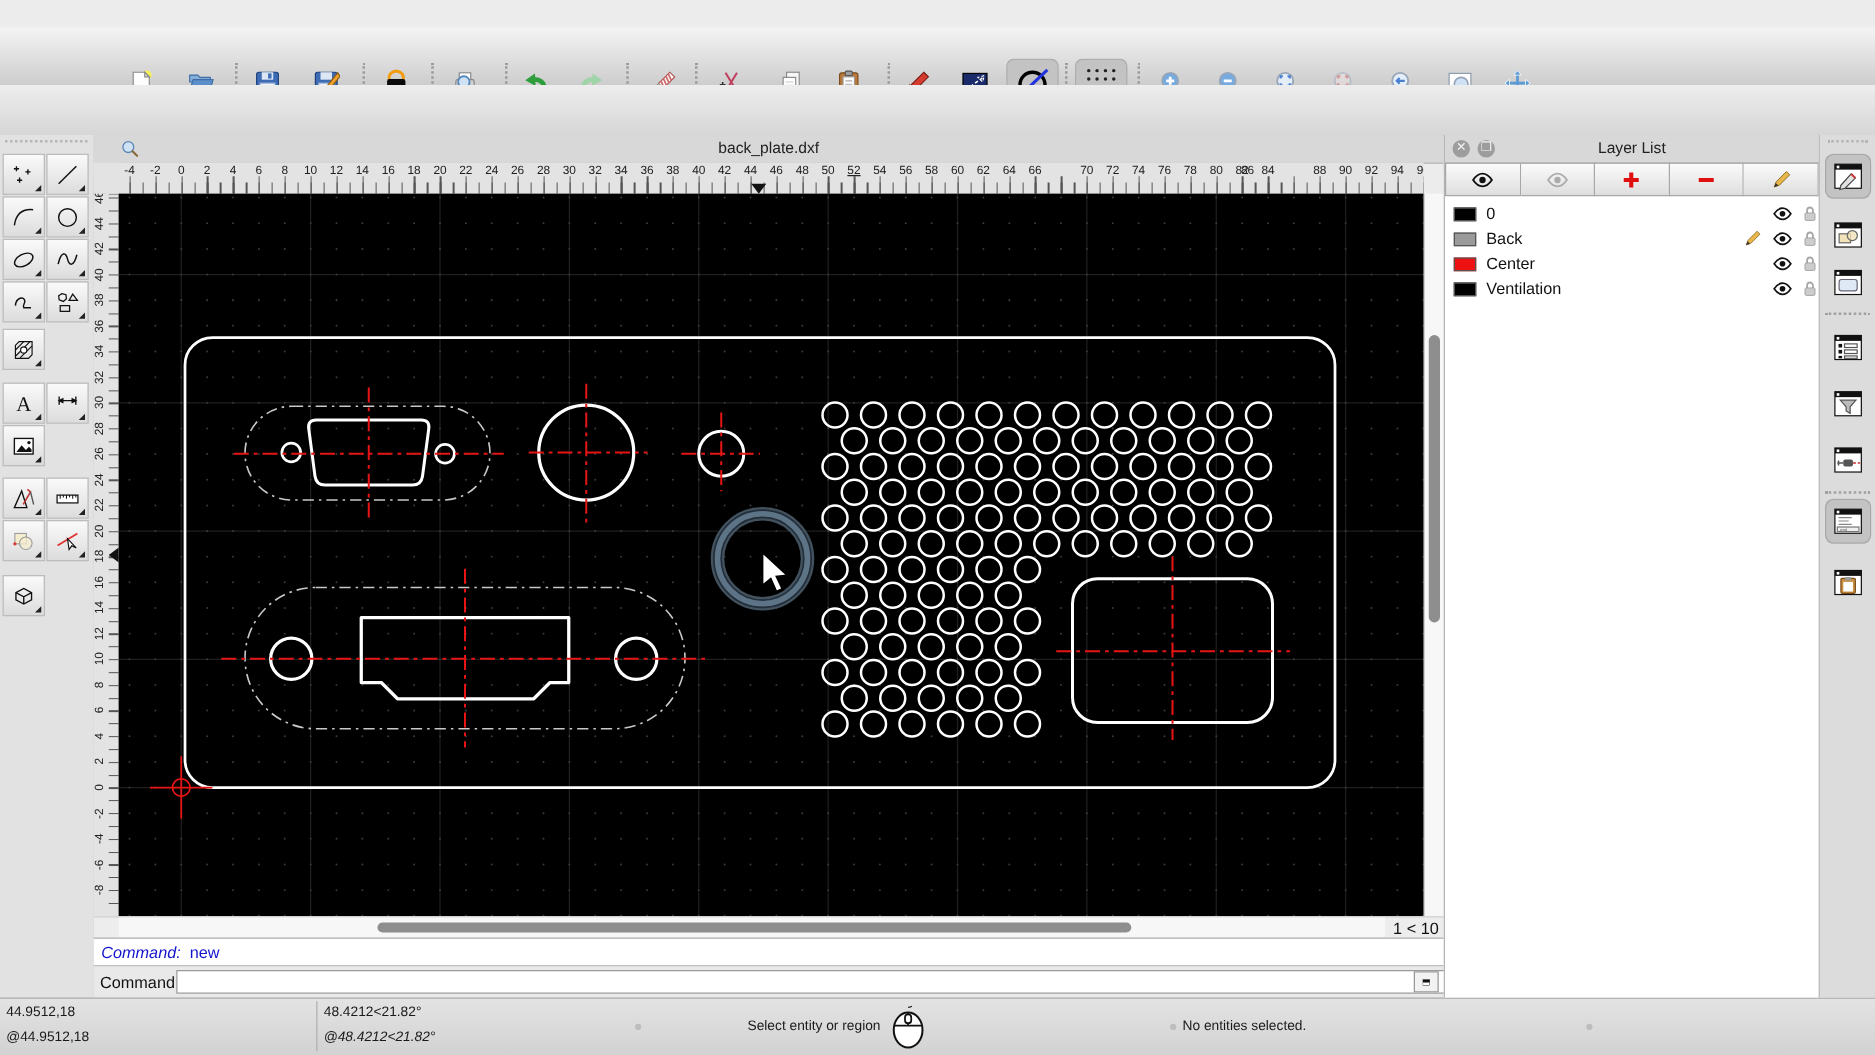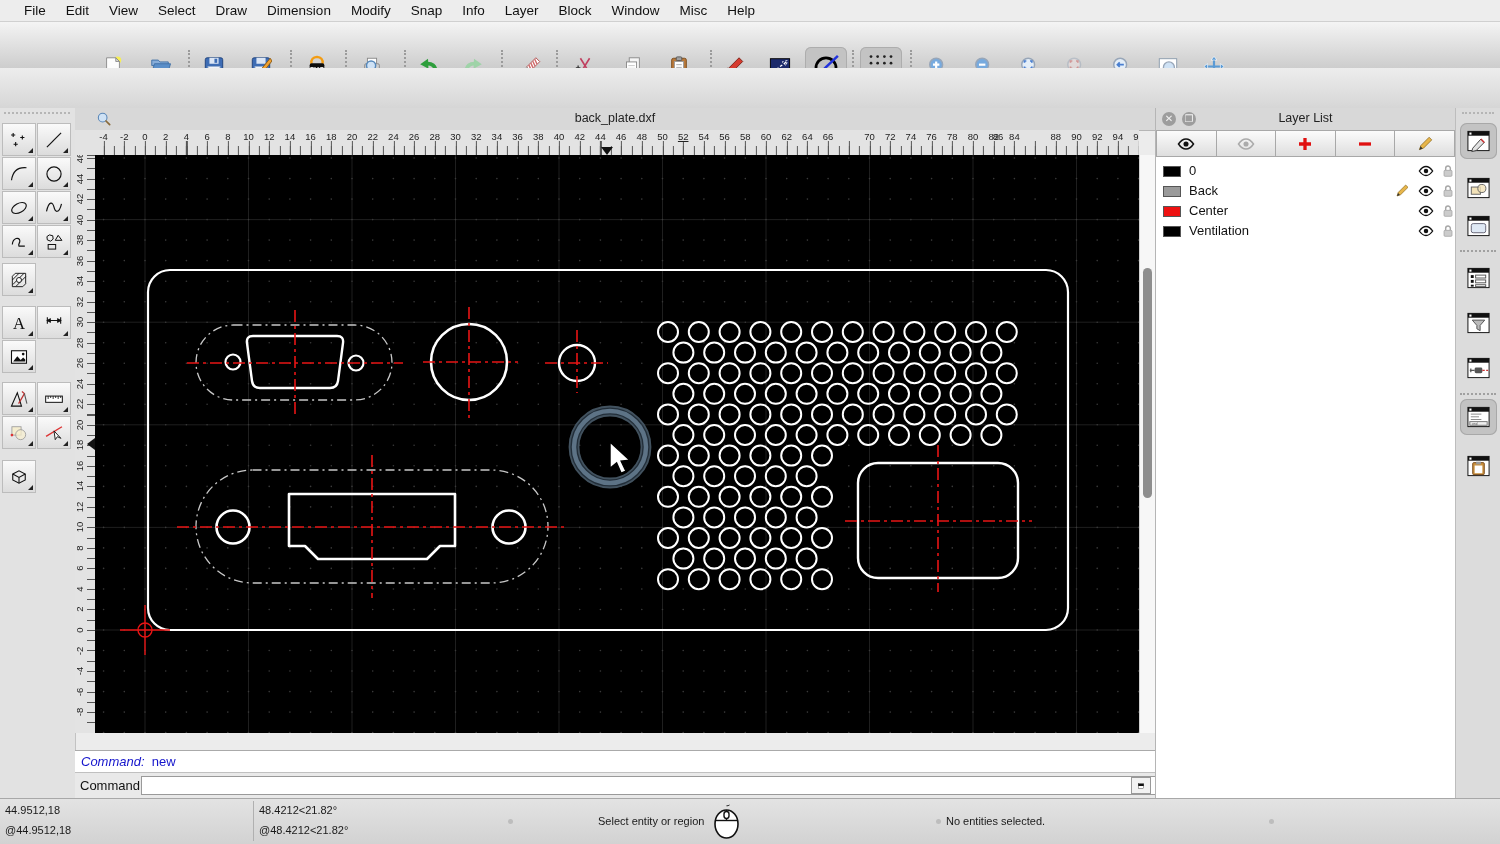--- a/index.html
+++ b/index.html
@@ -100,36 +100,20 @@
   
   #dock{left:1455px;top:108px;width:45px;height:690px;background:#dcdcdc;border-left:1px solid #bdbdbd;box-sizing:border-box;}
   .dock-btn{position:absolute;left:4px;width:37px;height:36px;display:flex;align-items:center;justify-content:center;}
   .dock-btn.selected{background:#c3c3c3;border-radius:7px;box-shadow:inset 0 0 0 1px #a8a8a8;}
   .dock-sep{position:absolute;left:4px;width:36px;height:0;border-top:2px dotted #a0a0a0;}
 </style>
 </head>
 <body>
 
 <div id="app">
-  <div id="menubar" class="abs">
-      <div class="menu-item">File</div>
-      <div class="menu-item">Edit</div>
-      <div class="menu-item">View</div>
-      <div class="menu-item">Select</div>
-      <div class="menu-item">Draw</div>
-      <div class="menu-item">Dimension</div>
-      <div class="menu-item">Modify</div>
-      <div class="menu-item">Snap</div>
-      <div class="menu-item">Info</div>
-      <div class="menu-item">Layer</div>
-      <div class="menu-item">Block</div>
-      <div class="menu-item">Window</div>
-      <div class="menu-item">Misc</div>
-      <div class="menu-item">Help</div>
-    </div>
   <div id="toolbar" class="abs">
       <button class="tb-btn" style="left: 96px; border: none; background: transparent;">
         <span class="icon" style="width: 31px; height: 31px;">
           <svg viewBox="0 0 24 24">
             <circle cx="17" cy="5" r="4" fill="#f6ee56"></circle>
             <path d="M5 2.5h10l4 4V22H5z" fill="#fdfdfd" stroke="#8a8a8a"></path>
             <path d="M15 2.5l4 4h-4z" fill="#ddd" stroke="#8a8a8a"></path>
           </svg>
         </span>
       </button>
@@ -789,20 +773,26 @@
         </g>
         <g>
           <path d="M0 0 L0 22 L5.5 17.5 L9.3 26 L13.2 24.2 L9.3 16 L16.5 15.2 Z" transform="translate(515 287) scale(1.2)" fill="#fff" stroke="#000" stroke-width="1.2"></path>
         </g>
       </svg>
   </div>
 
   <div id="vscroll" class="abs">
     <div class="thumb" id="v-thumb" style="top: 113px; height: 230px;"></div>
   </div>
+  <div id="hscroll-row" class="abs">
+    <div id="hscroll-track">
+      <div class="thumb" id="h-thumb" style="left: 207px; width: 603px;"></div>
+    </div>
+    <div id="zoom-indicator">1 &lt; 10</div>
+  </div>
 
   <div id="cmd-history" class="abs">
     <span class="lbl">Command:</span>
     <span>&nbsp;</span><span>new</span>
   </div>
   <div id="cmd-row" class="abs">
     <span id="cmd-label">Command:</span>
     <input id="cmd-input" type="text" value="" style="">
     <button id="cmd-kbd-btn">
         <span class="icon" style="width:14px;height:12px;">
@@ -812,21 +802,21 @@
           </svg>
         </span>
       </button>
   </div>
 
   <div id="statusbar" class="abs">
     <div class="abs" style="left:5px;top:5px;">44.9512,18</div>
     <div class="abs" style="left:5px;top:25px;">@44.9512,18</div>
     <div class="sb-sep" style="left:253px;"></div>
     <div class="abs" style="left:259px;top:5px;">48.4212&lt;21.82°</div>
-    <div class="abs" style="left:259px;top:25px;">@48.4212&lt;21.82°</div>
+    <div class="abs" style="left:259px;top:25px;font-style:italic;">@48.4212&lt;21.82°</div>
     <div class="sb-dot" style="left:508px;top:20px;"></div>
     <div class="abs" style="left:598px;top:16px;">Select entity or region</div>
     <span class="icon abs" style="left:713px;top:4px;width:27px;height:37px;">
         <svg viewBox="0 0 27 37">
           <path d="M13.5 2.8c2 0 3-.8 3-.8" fill="none" stroke="#111"></path>
           <ellipse cx="13.5" cy="21" rx="11.5" ry="14" fill="#fff" stroke="#111" stroke-width="1.6"></ellipse>
           <path d="M2.3 17.5h22.4" stroke="#111" stroke-width="1.4"></path>
           <path d="M13.5 7v10.5" stroke="#111" stroke-width="1.4"></path>
           <rect x="11" y="8.5" width="5" height="7" rx="2.4" fill="#fff" stroke="#111" stroke-width="1.4"></rect>
         </svg>

